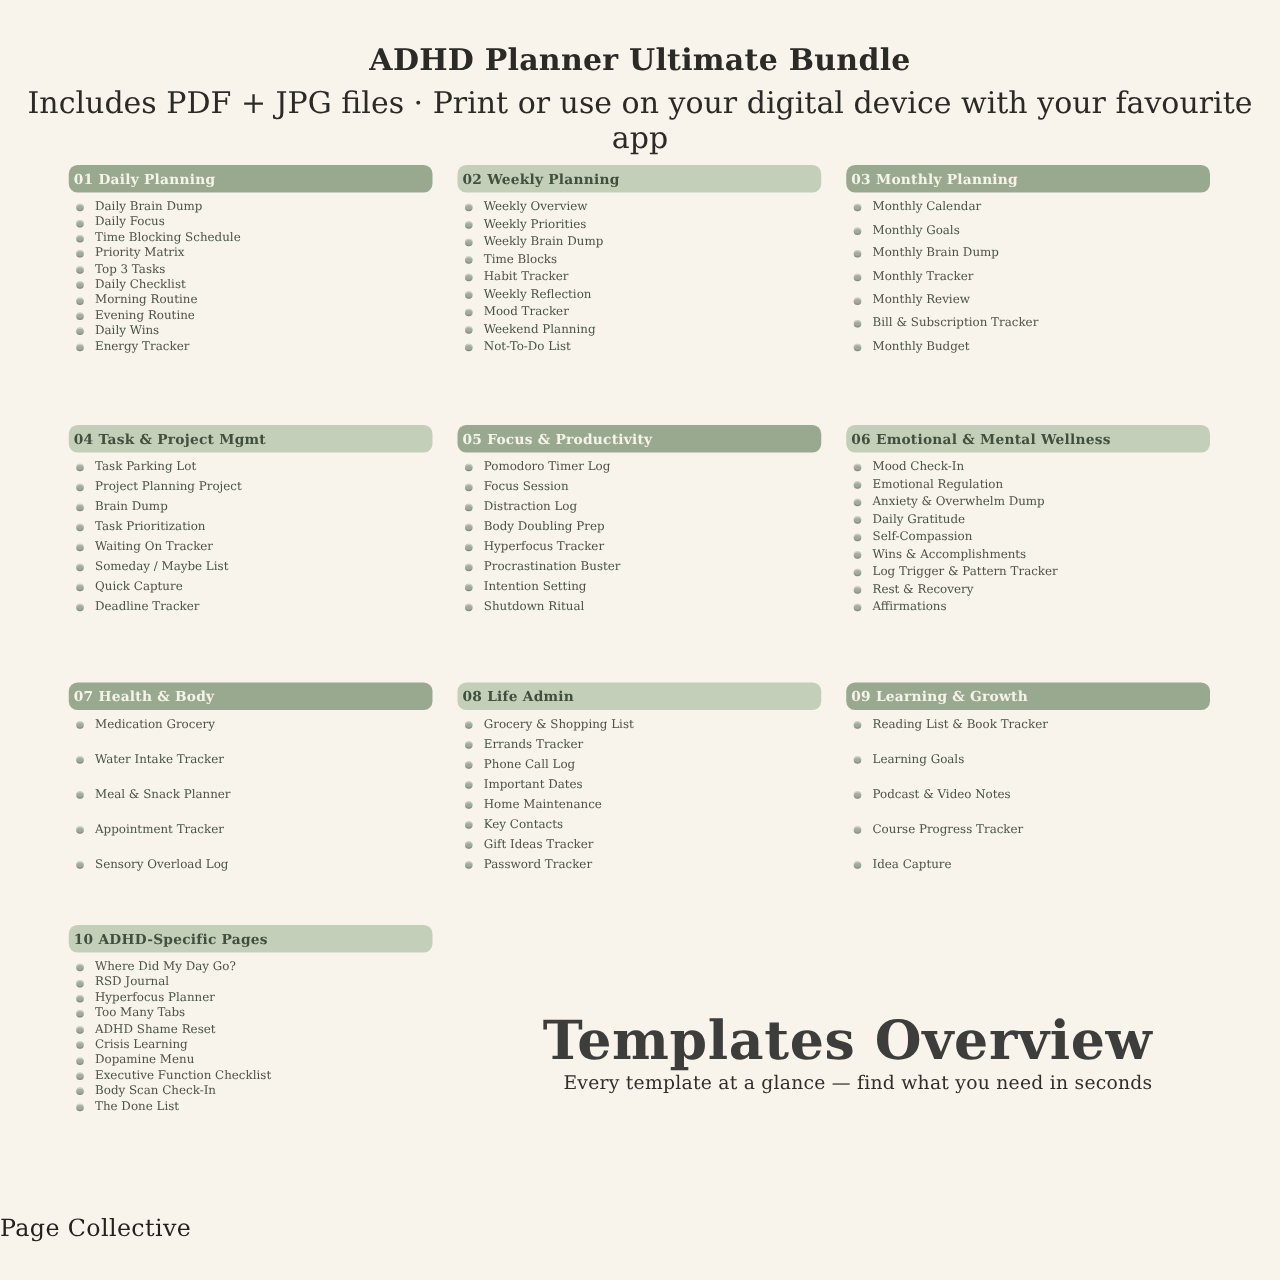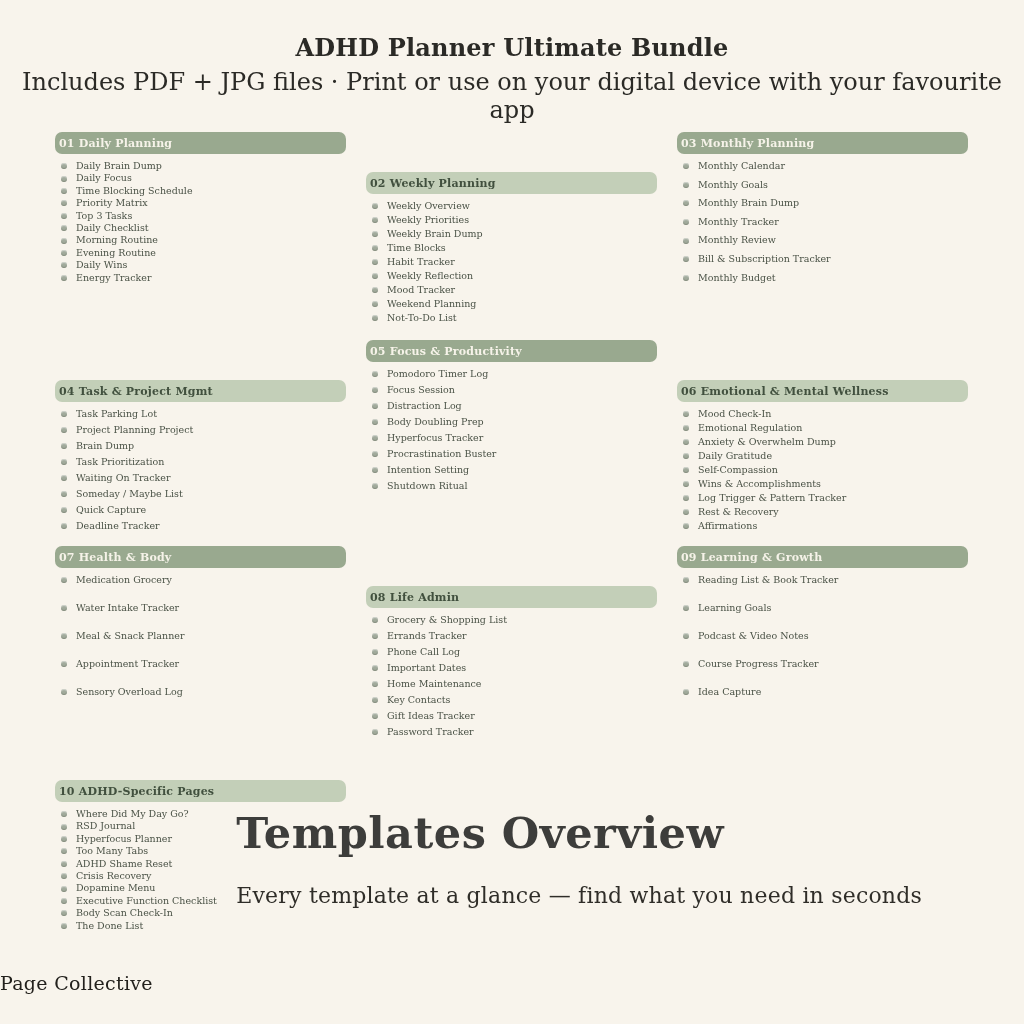--- a/index.html
+++ b/index.html
@@ -35,46 +35,46 @@
     column-gap:20px;
   }
   .card{width:291px;}
   .bar{
     height:22px;border-radius:7px;
     display:flex;align-items:center;
     padding:0 4px;
     font-size:11px;font-weight:700;letter-spacing:.2px;
   }
   .bar.dark{background:var(--bar-dark);color:var(--bar-text-on-dark);}
-  .bar.light{background:var(--bar-light);color:var(--bar-text-on-light);margin-top:40px;}
+  .bar.light{background:var(--bar-light);color:var(--bar-text-on-light);}
   ul.items{
     list-style:none;
     margin-top:7px;
     padding-left:6px;
     height:122px;
     display:flex;flex-direction:column;justify-content:space-between;
   }
   ul.items li{
     display:flex;align-items:center;gap:9px;
     font-size:9.5px;color:var(--item-text);line-height:1.1;
   }
   .dot{
     width:6px;height:6px;border-radius:50%;
     background:var(--bullet);flex:0 0 auto;
     box-shadow:inset 0 -1px 1px rgba(90,100,85,.45), inset 0 1px 1px rgba(255,255,255,.5);
   }
   .overview{
-    position:absolute;right:102px;top:810px;text-align:left;
+    position:absolute;right:102px;top:810px;text-align:right;
   }
   .overview h2{
     font-size:43px;font-weight:700;color:var(--overview-text);
     letter-spacing:.5px;line-height:1.1;
   }
   .overview p{
-    font-size:22px;color:#2f2d28;margin-top:26px;letter-spacing:.2px;
+    font-size:15px;color:#2f2d28;margin-top:0;letter-spacing:.2px;
   }
   .page-footer{
     position:absolute;top:972px;left:0;width:100%;text-align:left;
     font-size:19px;font-weight:400;color:#23211d;letter-spacing:.3px;
   }
 </style>
 </head>
 <body>
 
 <header class="page-header">
@@ -442,21 +442,21 @@
         <li>
           <span class="dot"></span>
           <span>Too Many Tabs</span>
         </li>
         <li>
           <span class="dot"></span>
           <span>ADHD Shame Reset</span>
         </li>
         <li>
           <span class="dot"></span>
-          <span>Crisis Recovery</span>
+          <span>Crisis Learning</span>
         </li>
         <li>
           <span class="dot"></span>
           <span>Dopamine Menu</span>
         </li>
         <li>
           <span class="dot"></span>
           <span>Executive Function Checklist</span>
         </li>
         <li>

